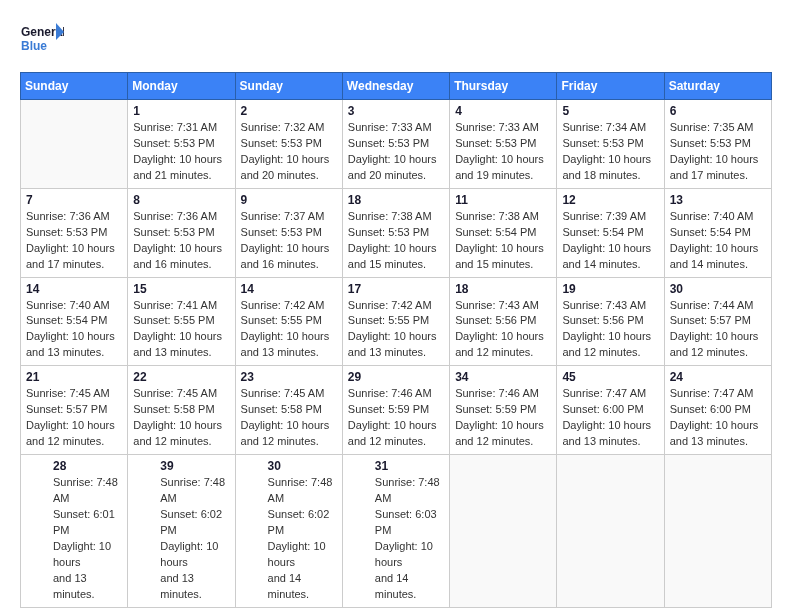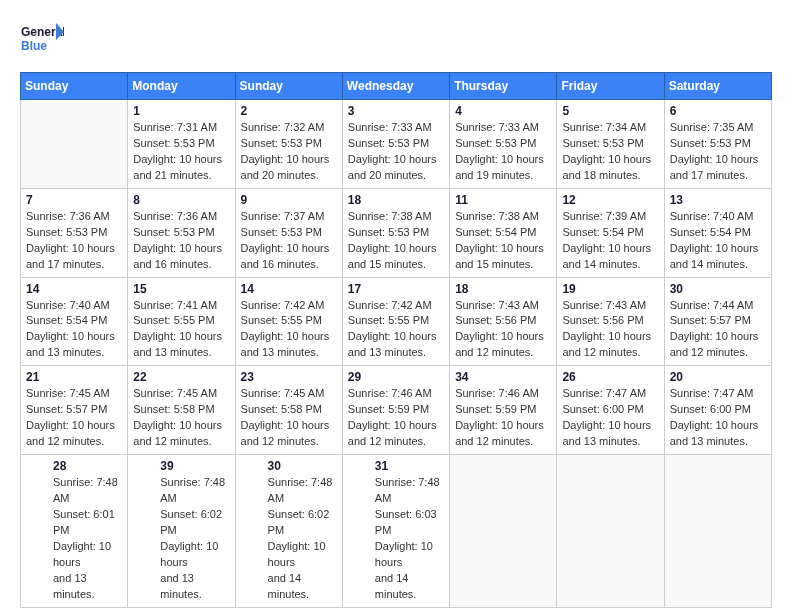--- a/index.html
+++ b/index.html
@@ -220,25 +220,25 @@
           </td>
           <td>
             <span class="day-number">29</span>
             <div class="cell-info">Sunrise: 7:46 AM<br>Sunset: 5:59 PM<br>Daylight: 10 hours<br>and 12 minutes.</div>
           </td>
           <td>
             <span class="day-number">34</span>
             <div class="cell-info">Sunrise: 7:46 AM<br>Sunset: 5:59 PM<br>Daylight: 10 hours<br>and 12 minutes.</div>
           </td>
           <td>
-            <span class="day-number">26</span>
+            <span class="day-number">45</span>
             <div class="cell-info">Sunrise: 7:47 AM<br>Sunset: 6:00 PM<br>Daylight: 10 hours<br>and 13 minutes.</div>
           </td>
           <td>
-            <span class="day-number">20</span>
+            <span class="day-number">24</span>
             <div class="cell-info">Sunrise: 7:47 AM<br>Sunset: 6:00 PM<br>Daylight: 10 hours<br>and 13 minutes.</div>
           </td>
         </tr>
         <tr class="last-row">
           <td>
             <span class="day-number">28</span>
             <div class="cell-info">Sunrise: 7:48 AM<br>Sunset: 6:01 PM<br>Daylight: 10 hours<br>and 13 minutes.</div>
           </td>
           <td>
             <span class="day-number">39</span>

